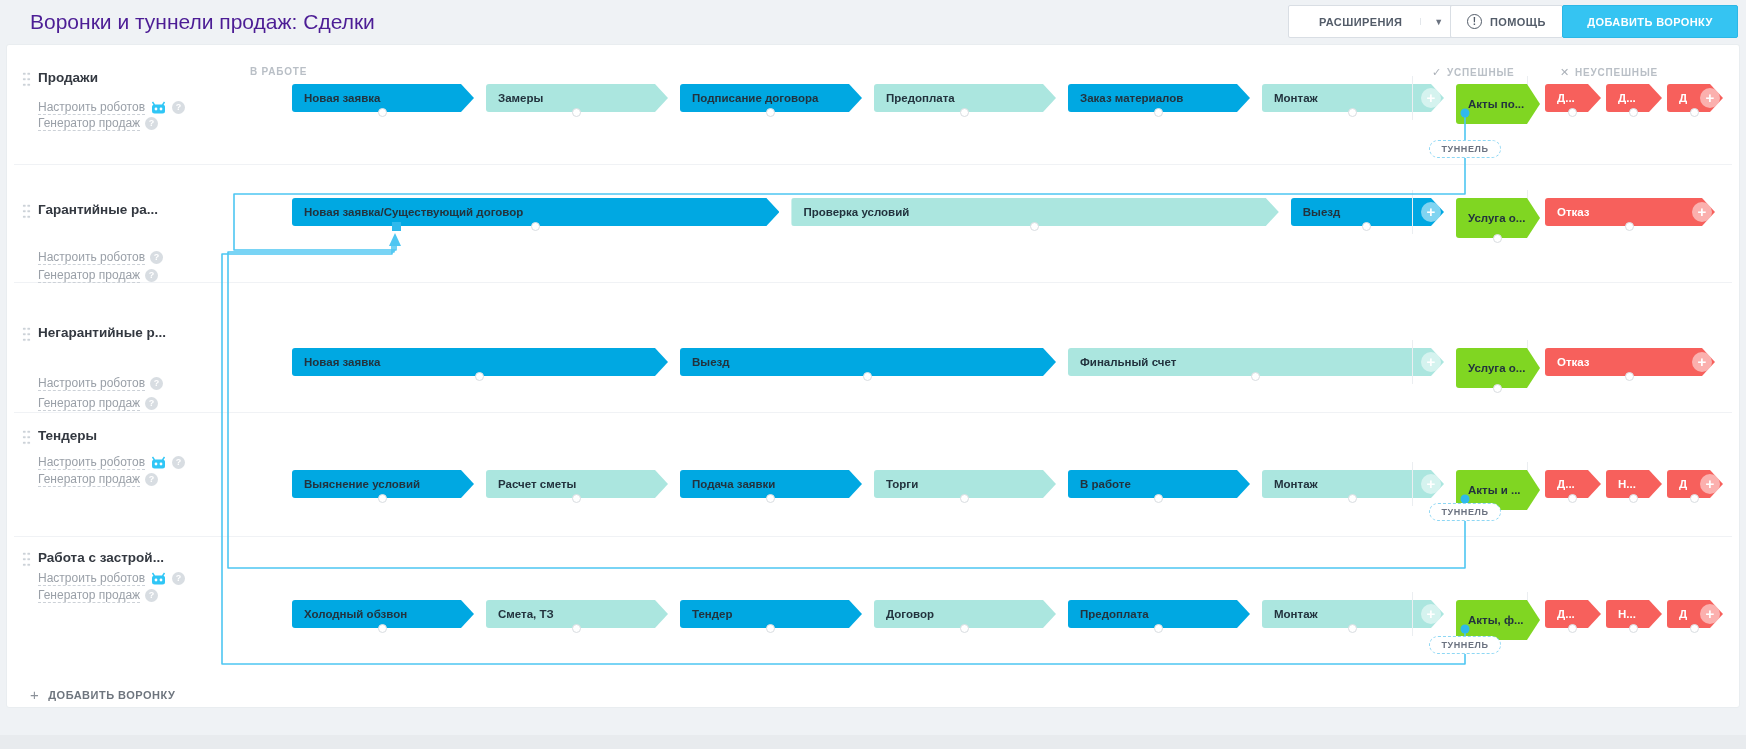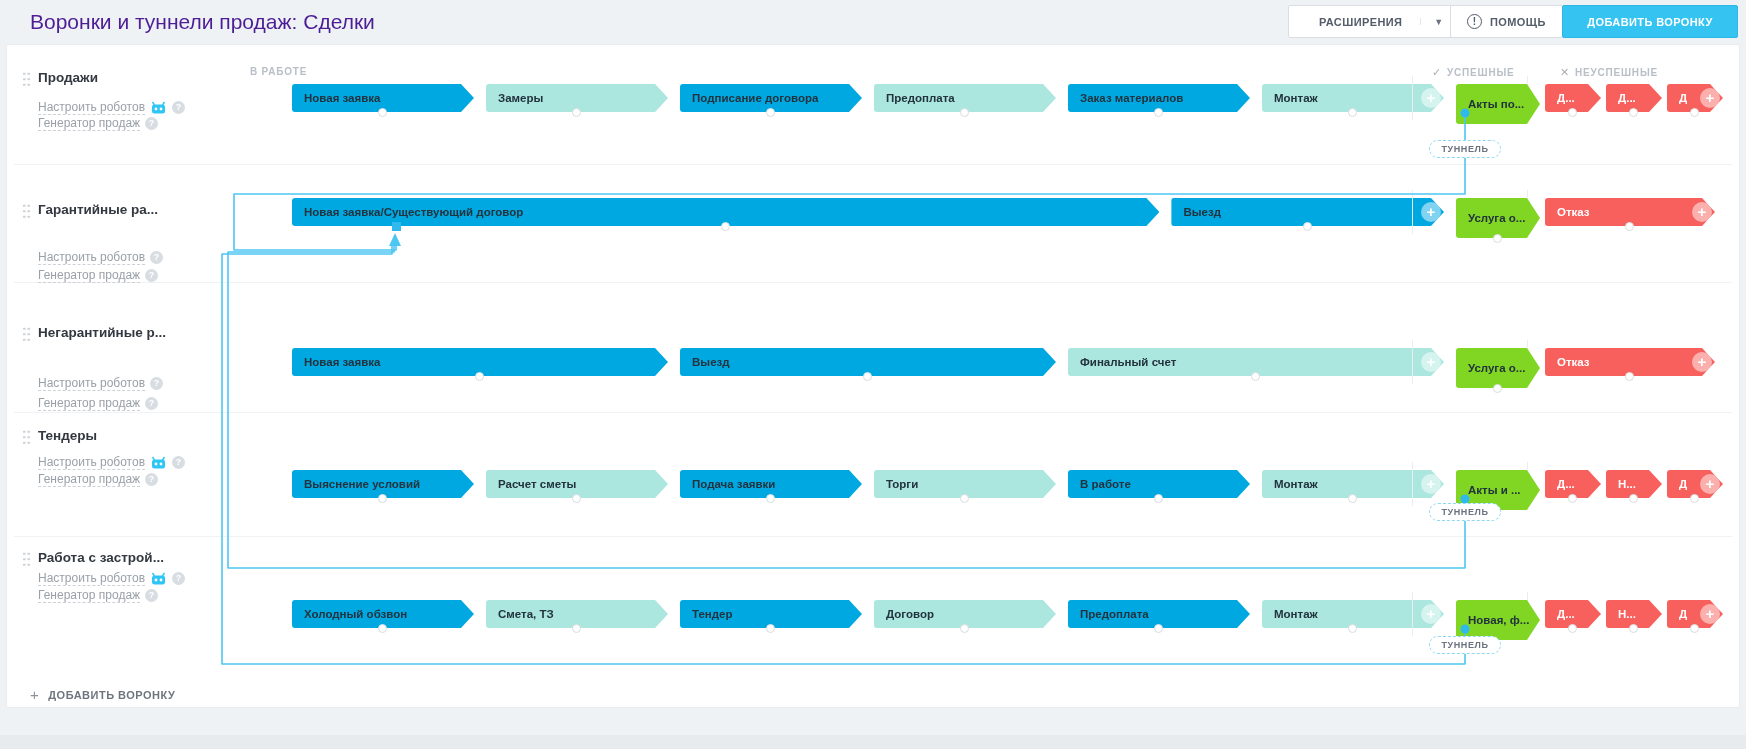--- a/index.html
+++ b/index.html
@@ -211,20 +211,26 @@
         <a>Генератор продаж</a>
         <span class="qicon">?</span>
       </div>
       <div class="lane" style="top: 198px;">
         <div class="swrap" style="flex-grow: 3.5;">
           <div class="stage blue">
             <span>Новая заявка/Существующий договор</span>
           </div>
           <div class="ndot"></div>
         </div>
+        <div class="swrap" style="flex-grow: 3.5;">
+          <div class="stage teal">
+            <span>Проверка условий</span>
+          </div>
+          <div class="ndot"></div>
+        </div>
         <div class="swrap" style="flex-grow: 1.1;">
           <div class="stage blue">
             <span>Выезд</span>
             <div class="plus">+</div>
           </div>
           <div class="ndot"></div>
         </div>
       </div>
       <div class="vsep" style="left: 1412px; top: 190px; height: 44px;"></div>
       <div class="vsep" style="left: 1527px; top: 190px; height: 44px;"></div>
@@ -426,21 +432,21 @@
             <span>Монтаж</span>
             <div class="plus">+</div>
           </div>
           <div class="ndot"></div>
         </div>
       </div>
       <div class="vsep" style="left: 1412px; top: 592px; height: 44px;"></div>
       <div class="vsep" style="left: 1527px; top: 592px; height: 44px;"></div>
       <div class="succwrap" style="top: 600px;">
         <div class="stage green">
-          <span>Новая, ф...</span>
+          <span>Акты, ф...</span>
         </div>
       </div>
       <div class="failrow" style="top: 600px;">
         <div class="fwrap">
           <div class="stage red">
             <span>Д...</span>
           </div>
           <div class="ndot"></div>
         </div>
         <div class="fwrap">

